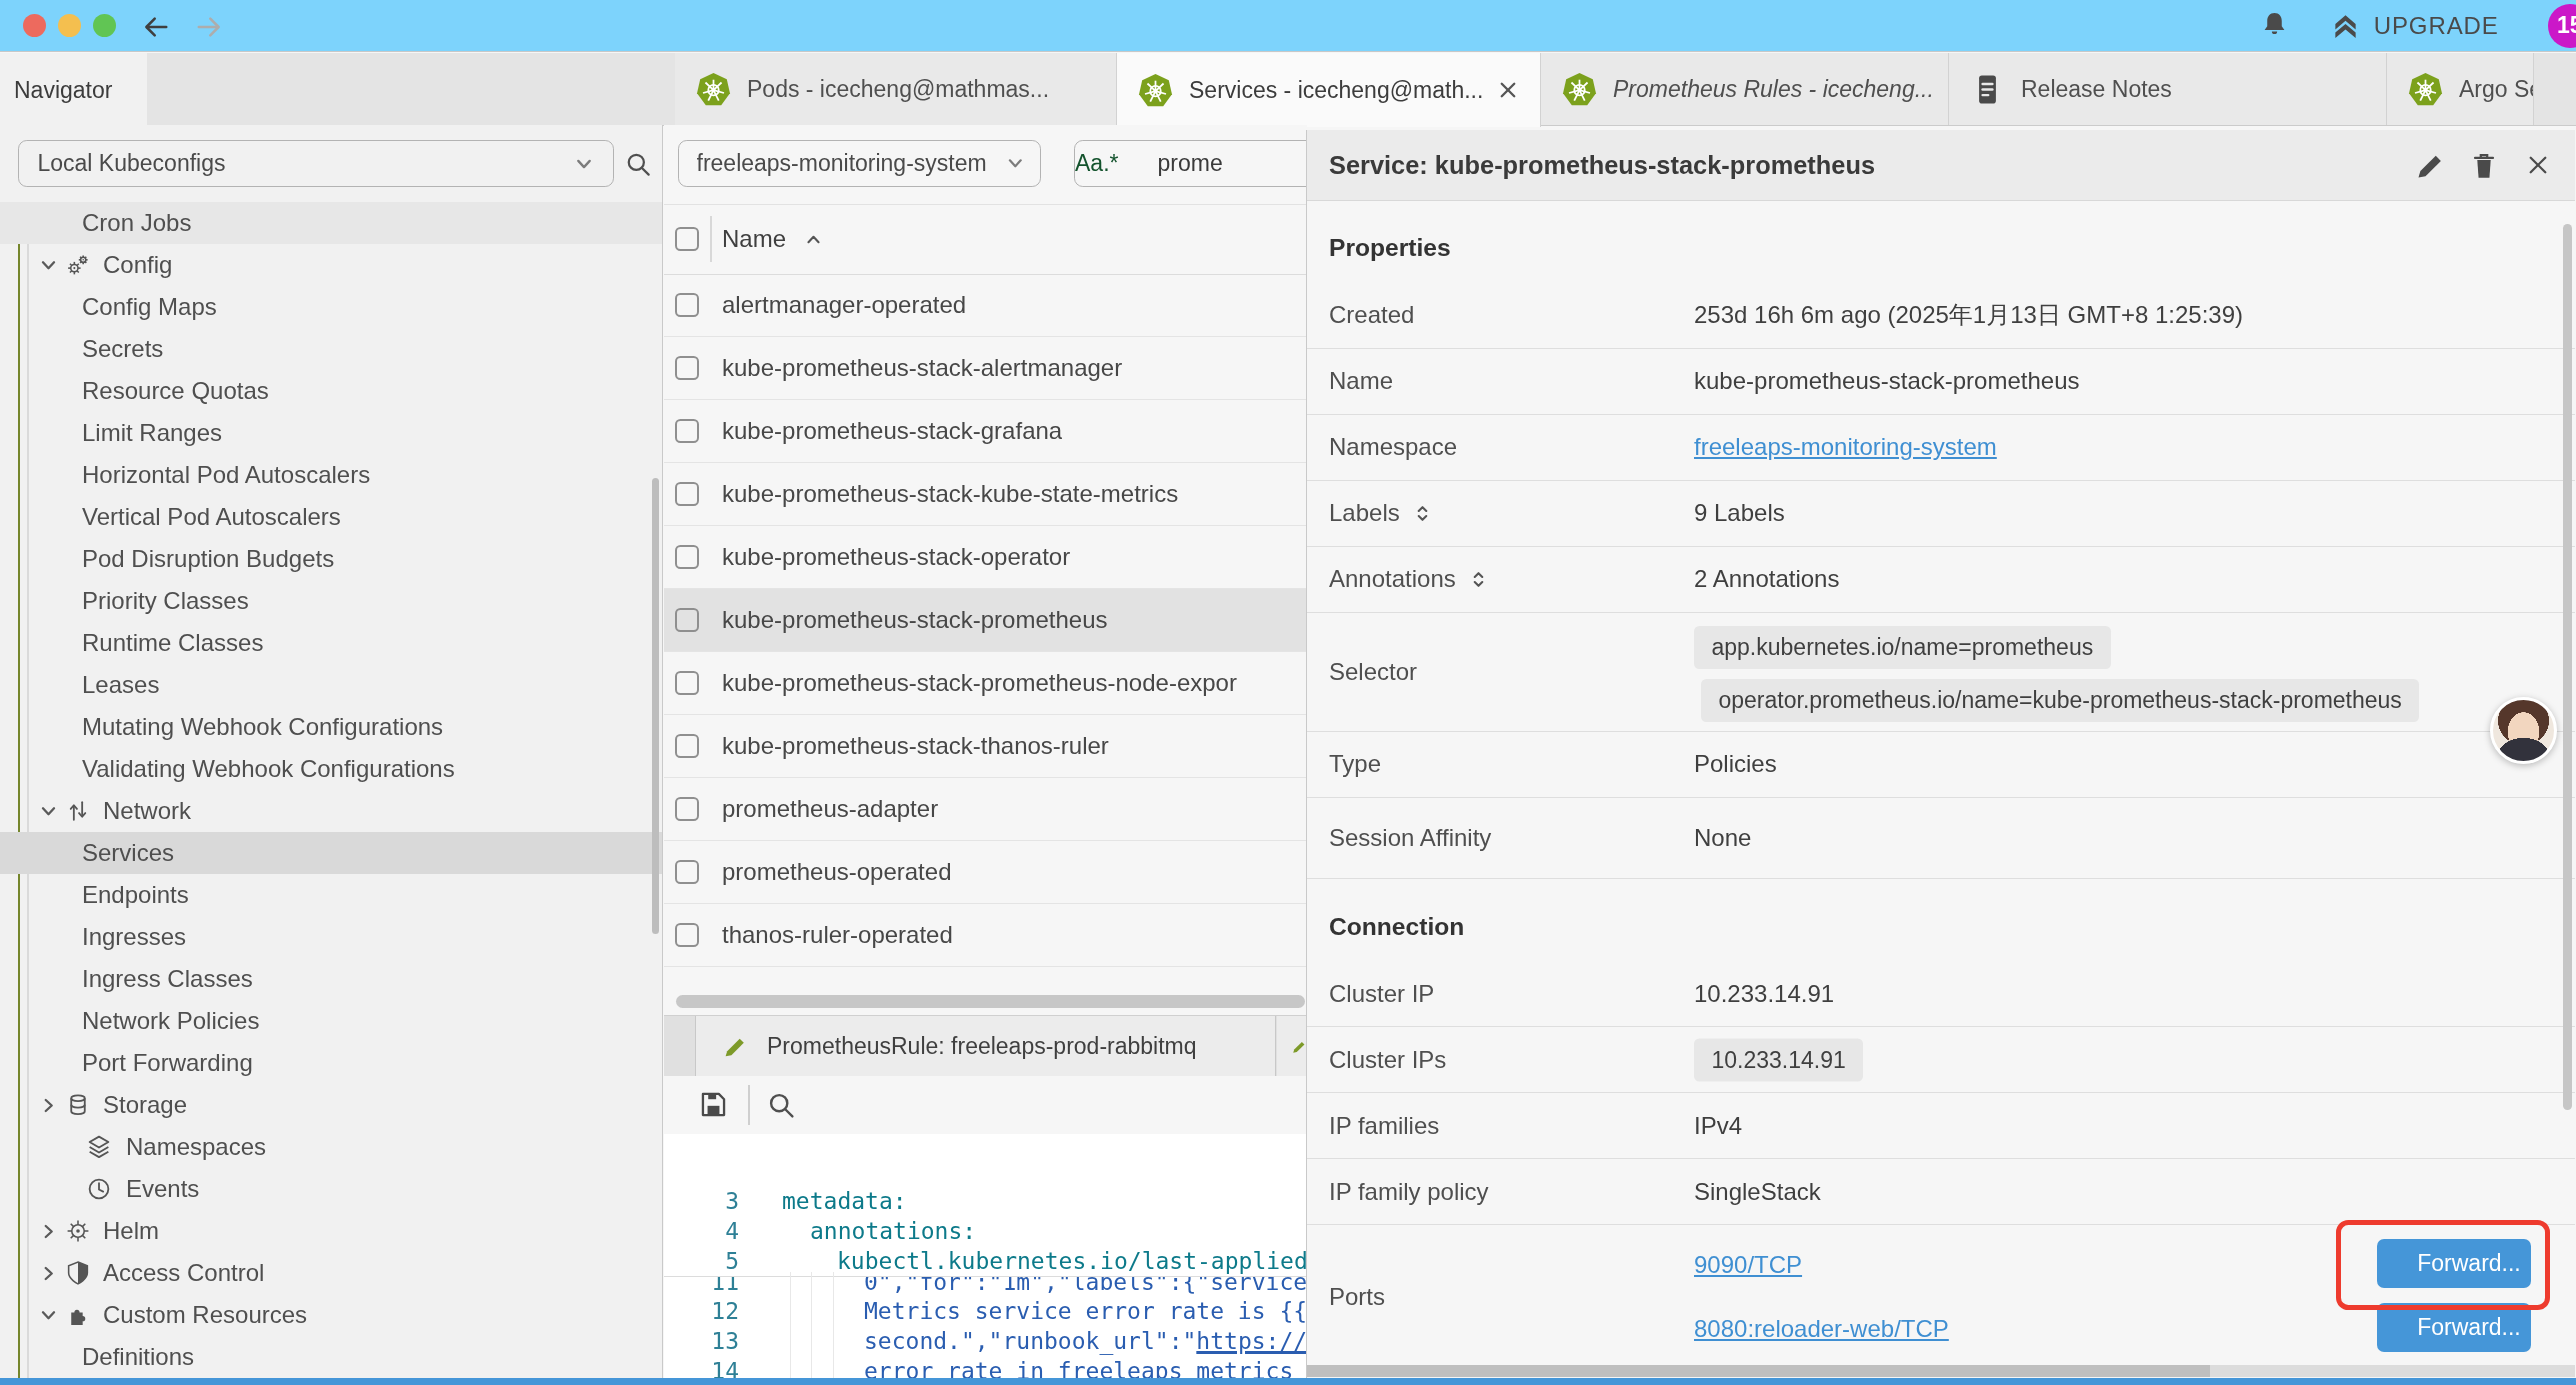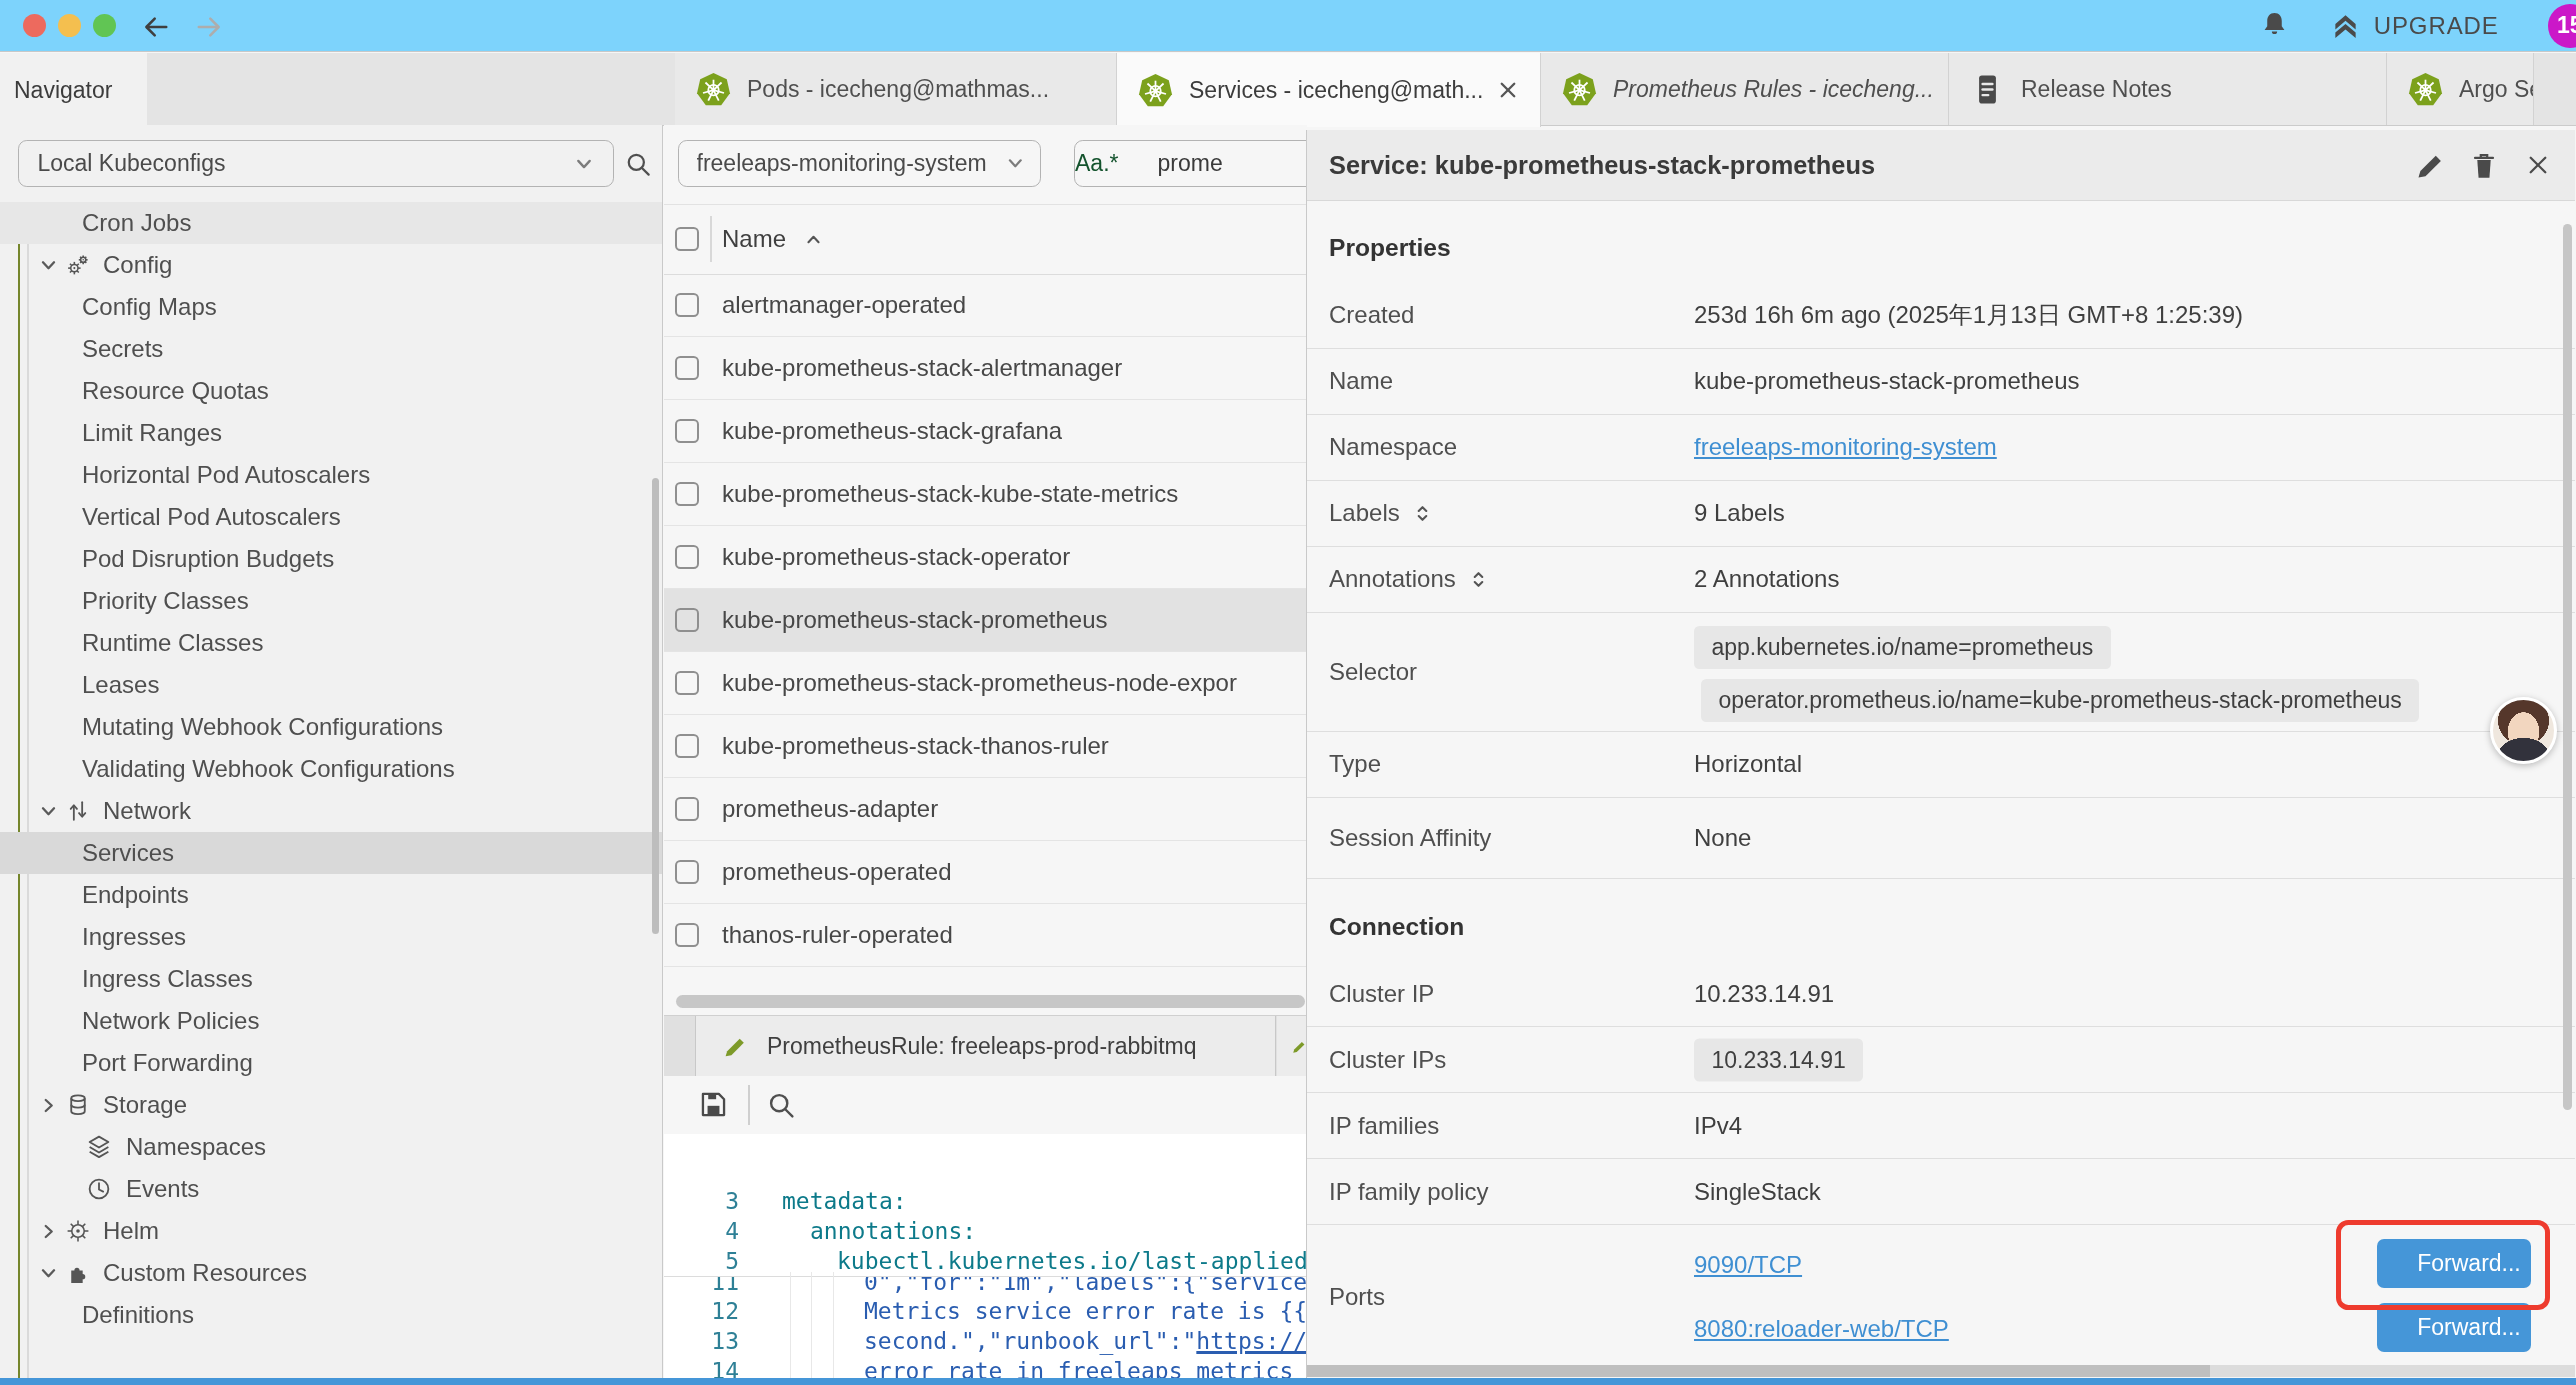--- a/index.html
+++ b/index.html
@@ -476,20 +476,34 @@
                 <line x1="67" y1="67" x2="78" y2="78"></line>
                 <line x1="50" y1="74" x2="50" y2="90"></line>
                 <line x1="33" y1="67" x2="22" y2="78"></line>
                 <line x1="26" y1="50" x2="10" y2="50"></line>
                 <line x1="33" y1="33" x2="22" y2="22"></line>
               </g>
               <circle cx="50" cy="50" r="7" fill="currentColor"></circle>
             </svg>
           </span>
           <span>Helm</span>
+        </div>
+        <div class="trow section">
+          <span class="ic tchev">
+            <svg viewBox="0 0 100 100">
+              <polyline points="38,26 64,50 38,74" stroke="currentColor" stroke-width="10" fill="none" stroke-linecap="round" stroke-linejoin="round"></polyline>
+            </svg>
+          </span>
+          <span class="ic ticon">
+            <svg viewBox="0 0 100 100">
+              <path d="M50,8 L86,22 L86,50 C86,74 50,92 50,92 C50,92 14,74 14,50 L14,22 Z" fill="none" stroke="currentColor" stroke-width="6"></path>
+              <path d="M50,8 L86,22 L86,50 C86,74 50,92 50,92 Z" fill="currentColor"></path>
+            </svg>
+          </span>
+          <span>Access Control</span>
         </div>
         <div class="trow section">
           <span class="ic tchev">
             <svg viewBox="0 0 100 100">
               <polyline points="26,36 50,62 74,36" stroke="currentColor" stroke-width="10" fill="none" stroke-linecap="round" stroke-linejoin="round"></polyline>
             </svg>
           </span>
           <span class="ic ticon">
             <svg viewBox="0 0 100 100">
               <path d="M24,40 h12 a10,10 0 1,1 20,0 h12 v14 a10,10 0 1,1 0,20 v14 h-44 z" fill="currentColor"></path>
@@ -729,21 +743,21 @@
         </div>
         <div class="prow r-selector">
           <span class="plabel">Selector</span>
           <span class="chipwrap">
             <span class="chip">app.kubernetes.io/name=prometheus</span>
             <span class="chip">operator.prometheus.io/name=kube-prometheus-stack-prometheus</span>
           </span>
         </div>
         <div class="prow">
           <span class="plabel">Type</span>
-          <span class="pval">Horizontal</span>
+          <span class="pval">Policies</span>
         </div>
         <div class="prow r-gap">
           <span class="plabel">Session Affinity</span>
           <span class="pval">None</span>
         </div>
         <div class="sect-h">Connection</div>
         <div class="prow first">
           <span class="plabel">Cluster IP</span>
           <span class="pval">10.233.14.91</span>
         </div>

